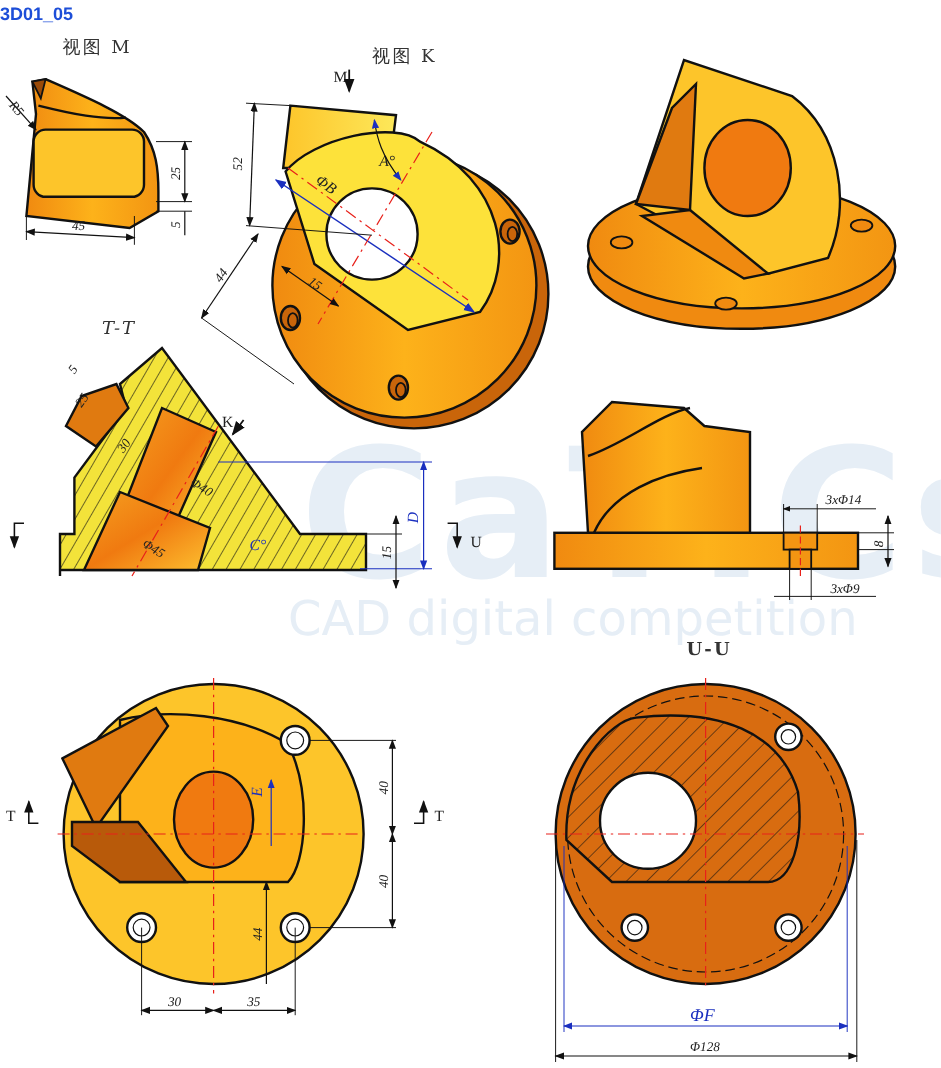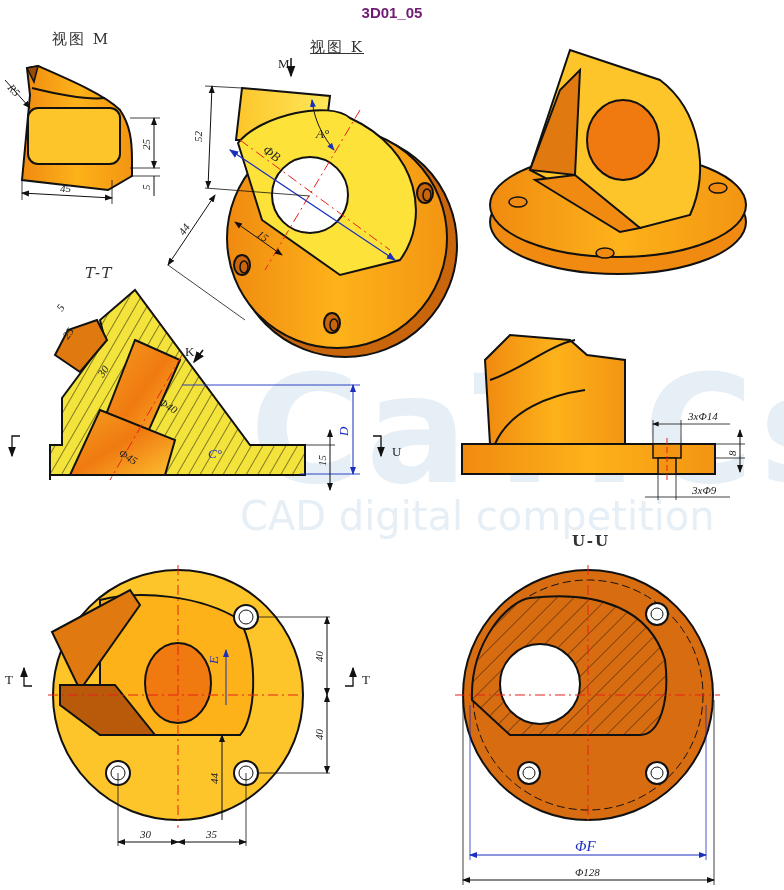--- a/index.html
+++ b/index.html
@@ -1,35 +1,35 @@
 <!DOCTYPE html>
 <html><head>
 <meta charset="utf-8">
 <style>
   html, body { margin: 0; padding: 0; background: #ffffff; }
   body { width: 784px; height: 890px; position: relative; overflow: hidden; font-family: "Liberation Serif", serif; }
-  .title { position: absolute; left: 0; width: 784px; top: 4px; text-align: center; font-family: "Liberation Sans", sans-serif; font-weight: bold; font-size: 15px; color: #701a75; }
+  .title { position: absolute; left: 0; width: 784px; top: 4px; text-align: left; font-family: "Liberation Sans", sans-serif; font-weight: bold; font-size: 15px; color: #1d4ed8; }
   .label { position: absolute; font-family: "DejaVu Serif", serif; font-size: 15px; color: #333; letter-spacing: 2px; }
   .watermark { position: absolute; font-family: "DejaVu Sans", sans-serif; color: #e6eef6; pointer-events: none; }
   .wm-big { left: 250px; top: 355px; font-size: 150px; font-weight: bold; letter-spacing: 6px; line-height: 1; }
   .wm-small { left: 240px; top: 493px; font-size: 40px; }
   svg { position: absolute; left: 0; top: 0; }
   .dim { font-family: "Liberation Serif", serif; font-style: italic; font-size: 11px; fill: #222; }
   .dimb { font-family: "Liberation Serif", serif; font-style: italic; font-size: 13px; fill: #1a2fbf; }
   .sec { font-family: "Liberation Serif", serif; font-size: 13px; fill: #222; }
 </style>
 </head>
 <body>
 
 <div class="watermark wm-big">CaTICs</div>
 <div class="watermark wm-small">CAD digital competition</div>
 
 <div class="title">3D01_05</div>
 <div class="label" style="left:52px;top:30px;">视图 M</div>
-<div class="label" style="left:310px;top:38px;text-decoration:underline;">视图 K</div>
+<div class="label" style="left:310px;top:38px;">视图 K</div>
 <div class="label" style="left:85px;top:264px;font-style:italic;">T-T</div>
 <div class="label" style="left:572px;top:532px;font-weight:bold;">U-U</div>
 
 <svg width="784" height="890" viewBox="0 0 784 890">
   <defs>
     <linearGradient id="gOr" x1="0" y1="0" x2="1" y2="0">
       <stop offset="0" stop-color="#f08a10"></stop>
         <stop offset="0.5" stop-color="#fdb21a"></stop>
         <stop offset="1" stop-color="#f39512"></stop>
     </linearGradient>

